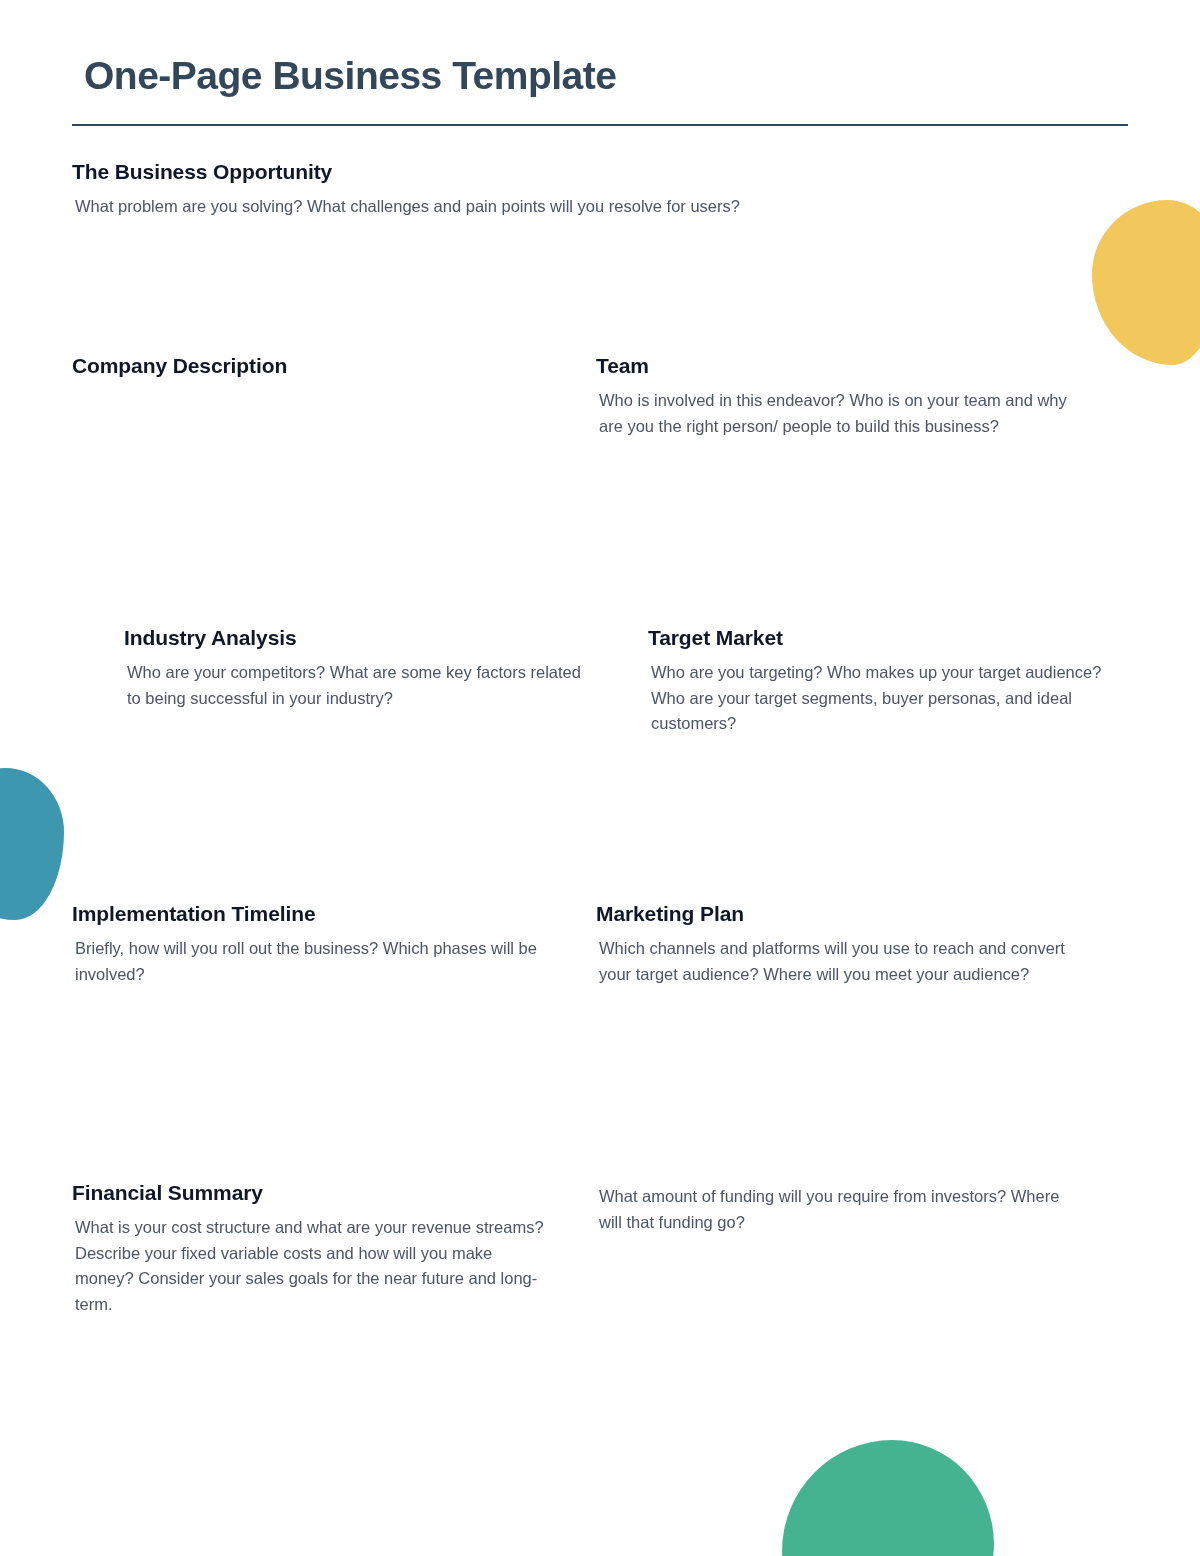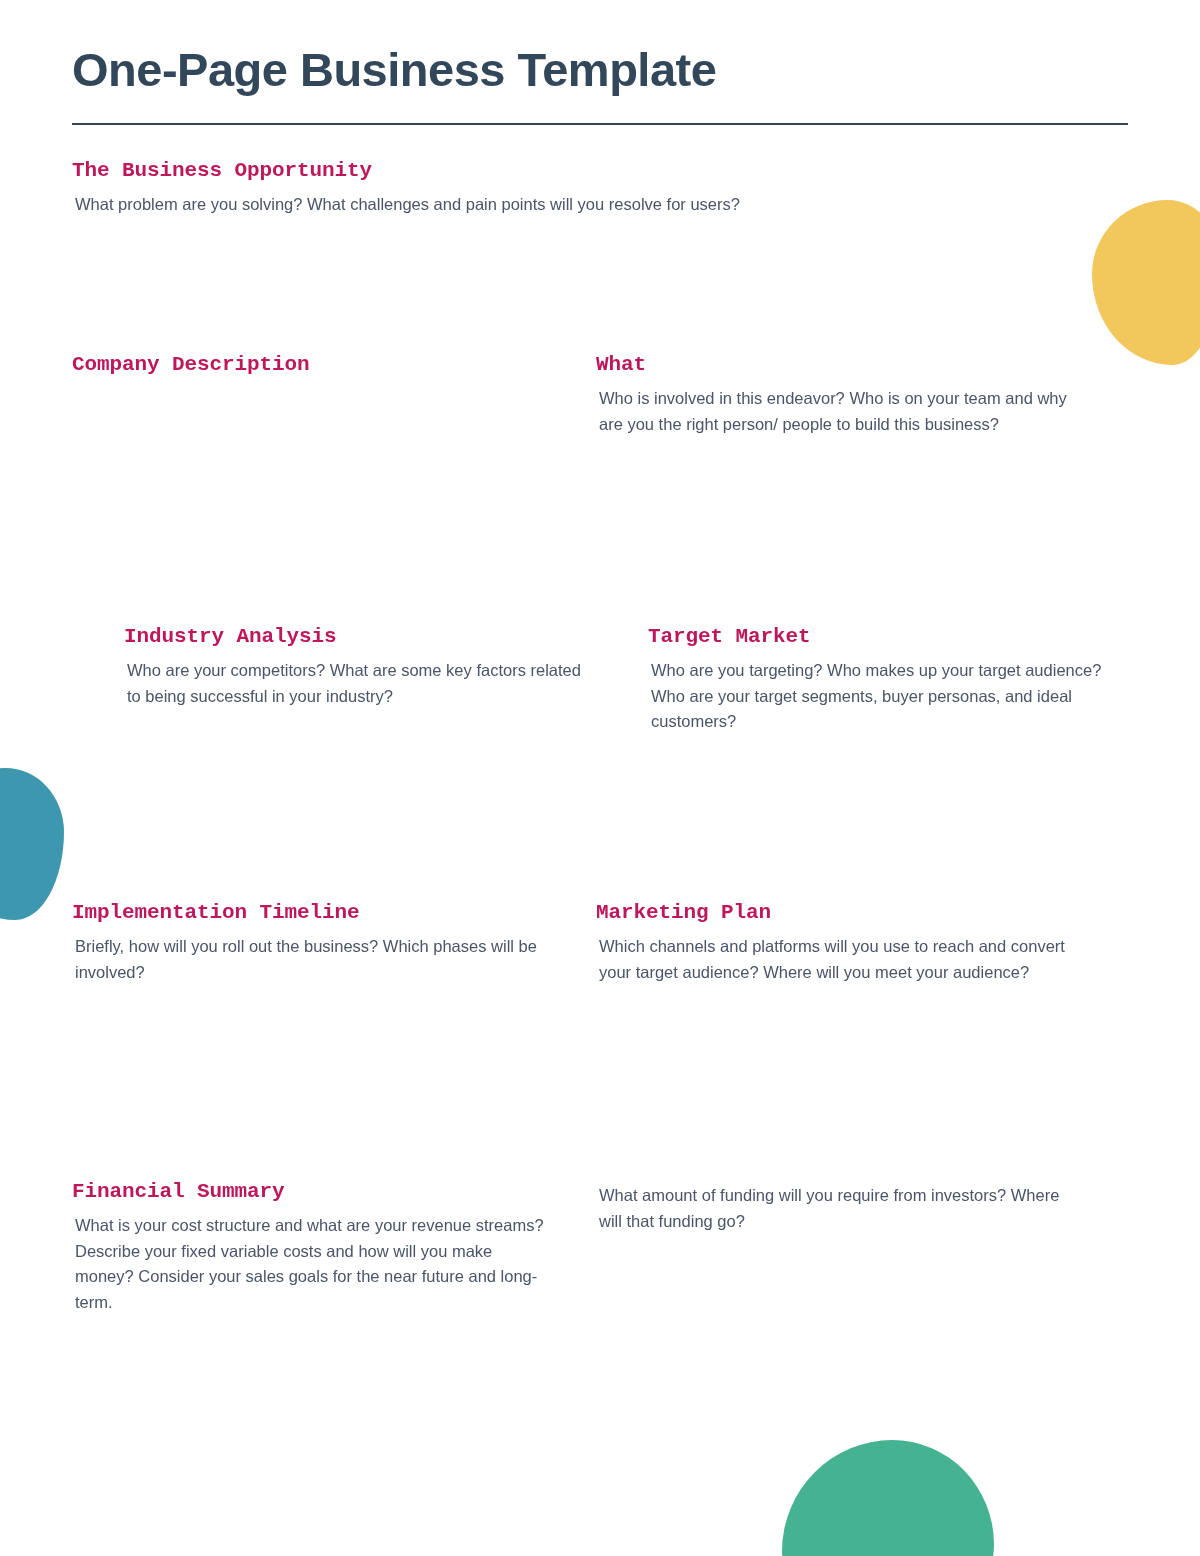--- a/index.html
+++ b/index.html
@@ -54,44 +54,43 @@
     border-radius: 52% 48% 34% 66% / 62% 58% 42% 38%;
   }
 
   .content {
     position: relative;
     z-index: 2;
     padding: 0 72px;
   }
 
   .doc-title {
-    font-size: 47px;
+    font-size: 39px;
     font-weight: bold;
     color: #33475b;
     letter-spacing: -0.5px;
-    margin: 0;
+    margin: 12px;
     padding-top: 42px;
   }
 
   .title-rule {
     margin-top: 26px;
     border-top: 2px solid #33475b;
     width: 1056px;
   }
 
   .section {
     margin-top: 0;
   }
   .section-heading {
-    color: #be185d;
+    color: #0f172a;
     font-size: 21px;
     font-weight: bold;
     letter-spacing: -0.1px;
     margin: 0 0 10px 0;
-    font-family: Liberation Mono, monospace;
   }
   .section-body {
     color: #4a5568;
     font-size: 16.5px;
     line-height: 1.55;
     margin: 3px;
     max-width: 470px;
   }
 
   
@@ -132,21 +131,21 @@
     <div class="section block-full">
       <h2 class="section-heading">The Business Opportunity</h2>
       <p class="section-body">What problem are you solving? What challenges and pain points will you resolve for users?</p>
     </div>
 
     <div class="row row-1">
       <div class="col section">
         <h2 class="section-heading">Company Description</h2>
       </div>
       <div class="col section">
-        <h2 class="section-heading">What</h2>
+        <h2 class="section-heading">Team</h2>
         <p class="section-body">Who is involved in this endeavor? Who is on your team and why are you the right person/ people to build this business?</p>
       </div>
     </div>
 
     <div class="row row-2">
       <div class="col section">
         <h2 class="section-heading">Industry Analysis</h2>
         <p class="section-body">Who are your competitors? What are some key factors related to being successful in your industry?</p>
       </div>
       <div class="col section">

